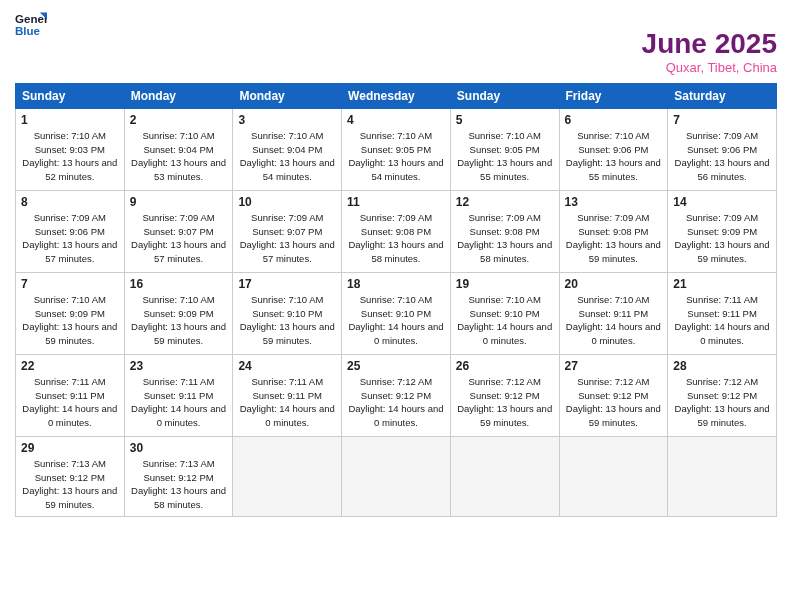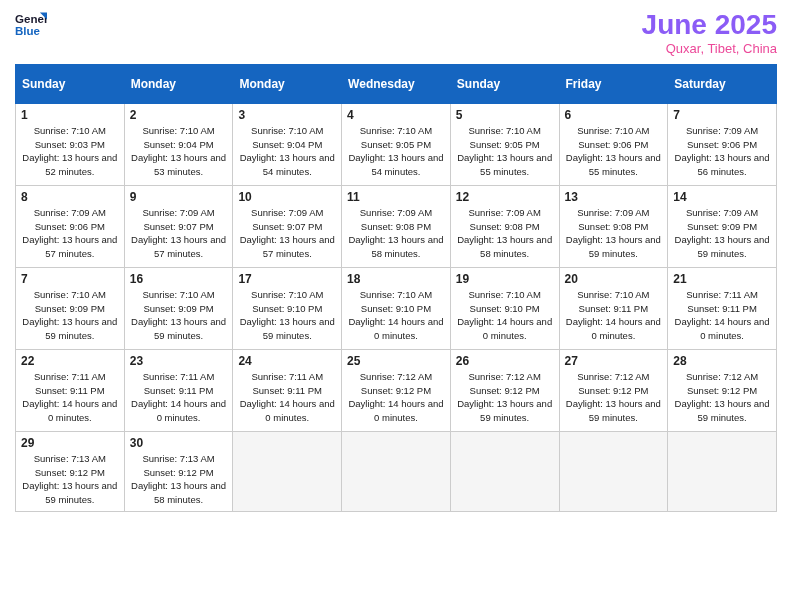--- a/index.html
+++ b/index.html
@@ -30,39 +30,40 @@
     .logo-icon {
       width: 32px;
       height: 28px;
     }
     .title-block {
       text-align: right;
     }
     .month-title {
       font-size: 28px;
       font-weight: bold;
-      color: #8b5cf6;
+      color: #701a75;
       line-height: 1.1;
+      margin-top: 19px;
     }
     .location {
       font-size: 13px;
       color: #ec4899;
     }
     .calendar {
       width: 100%;
       border-collapse: collapse;
       border: 1px solid #ccc;
     }
     .calendar th {
       background: #1565c0;
       color: #fff;
       font-size: 12px;
       font-weight: bold;
       text-align: left;
-      padding: 12px 6px;
+      padding: 5px 6px;
       border: 1px solid #1565c0;
     }
     .calendar td {
       vertical-align: top;
       padding: 4px 5px;
       font-size: 9.5px;
       color: #222;
       border: 1px solid #ccc;
       width: calc(100% / 7);
       height: 82px;

